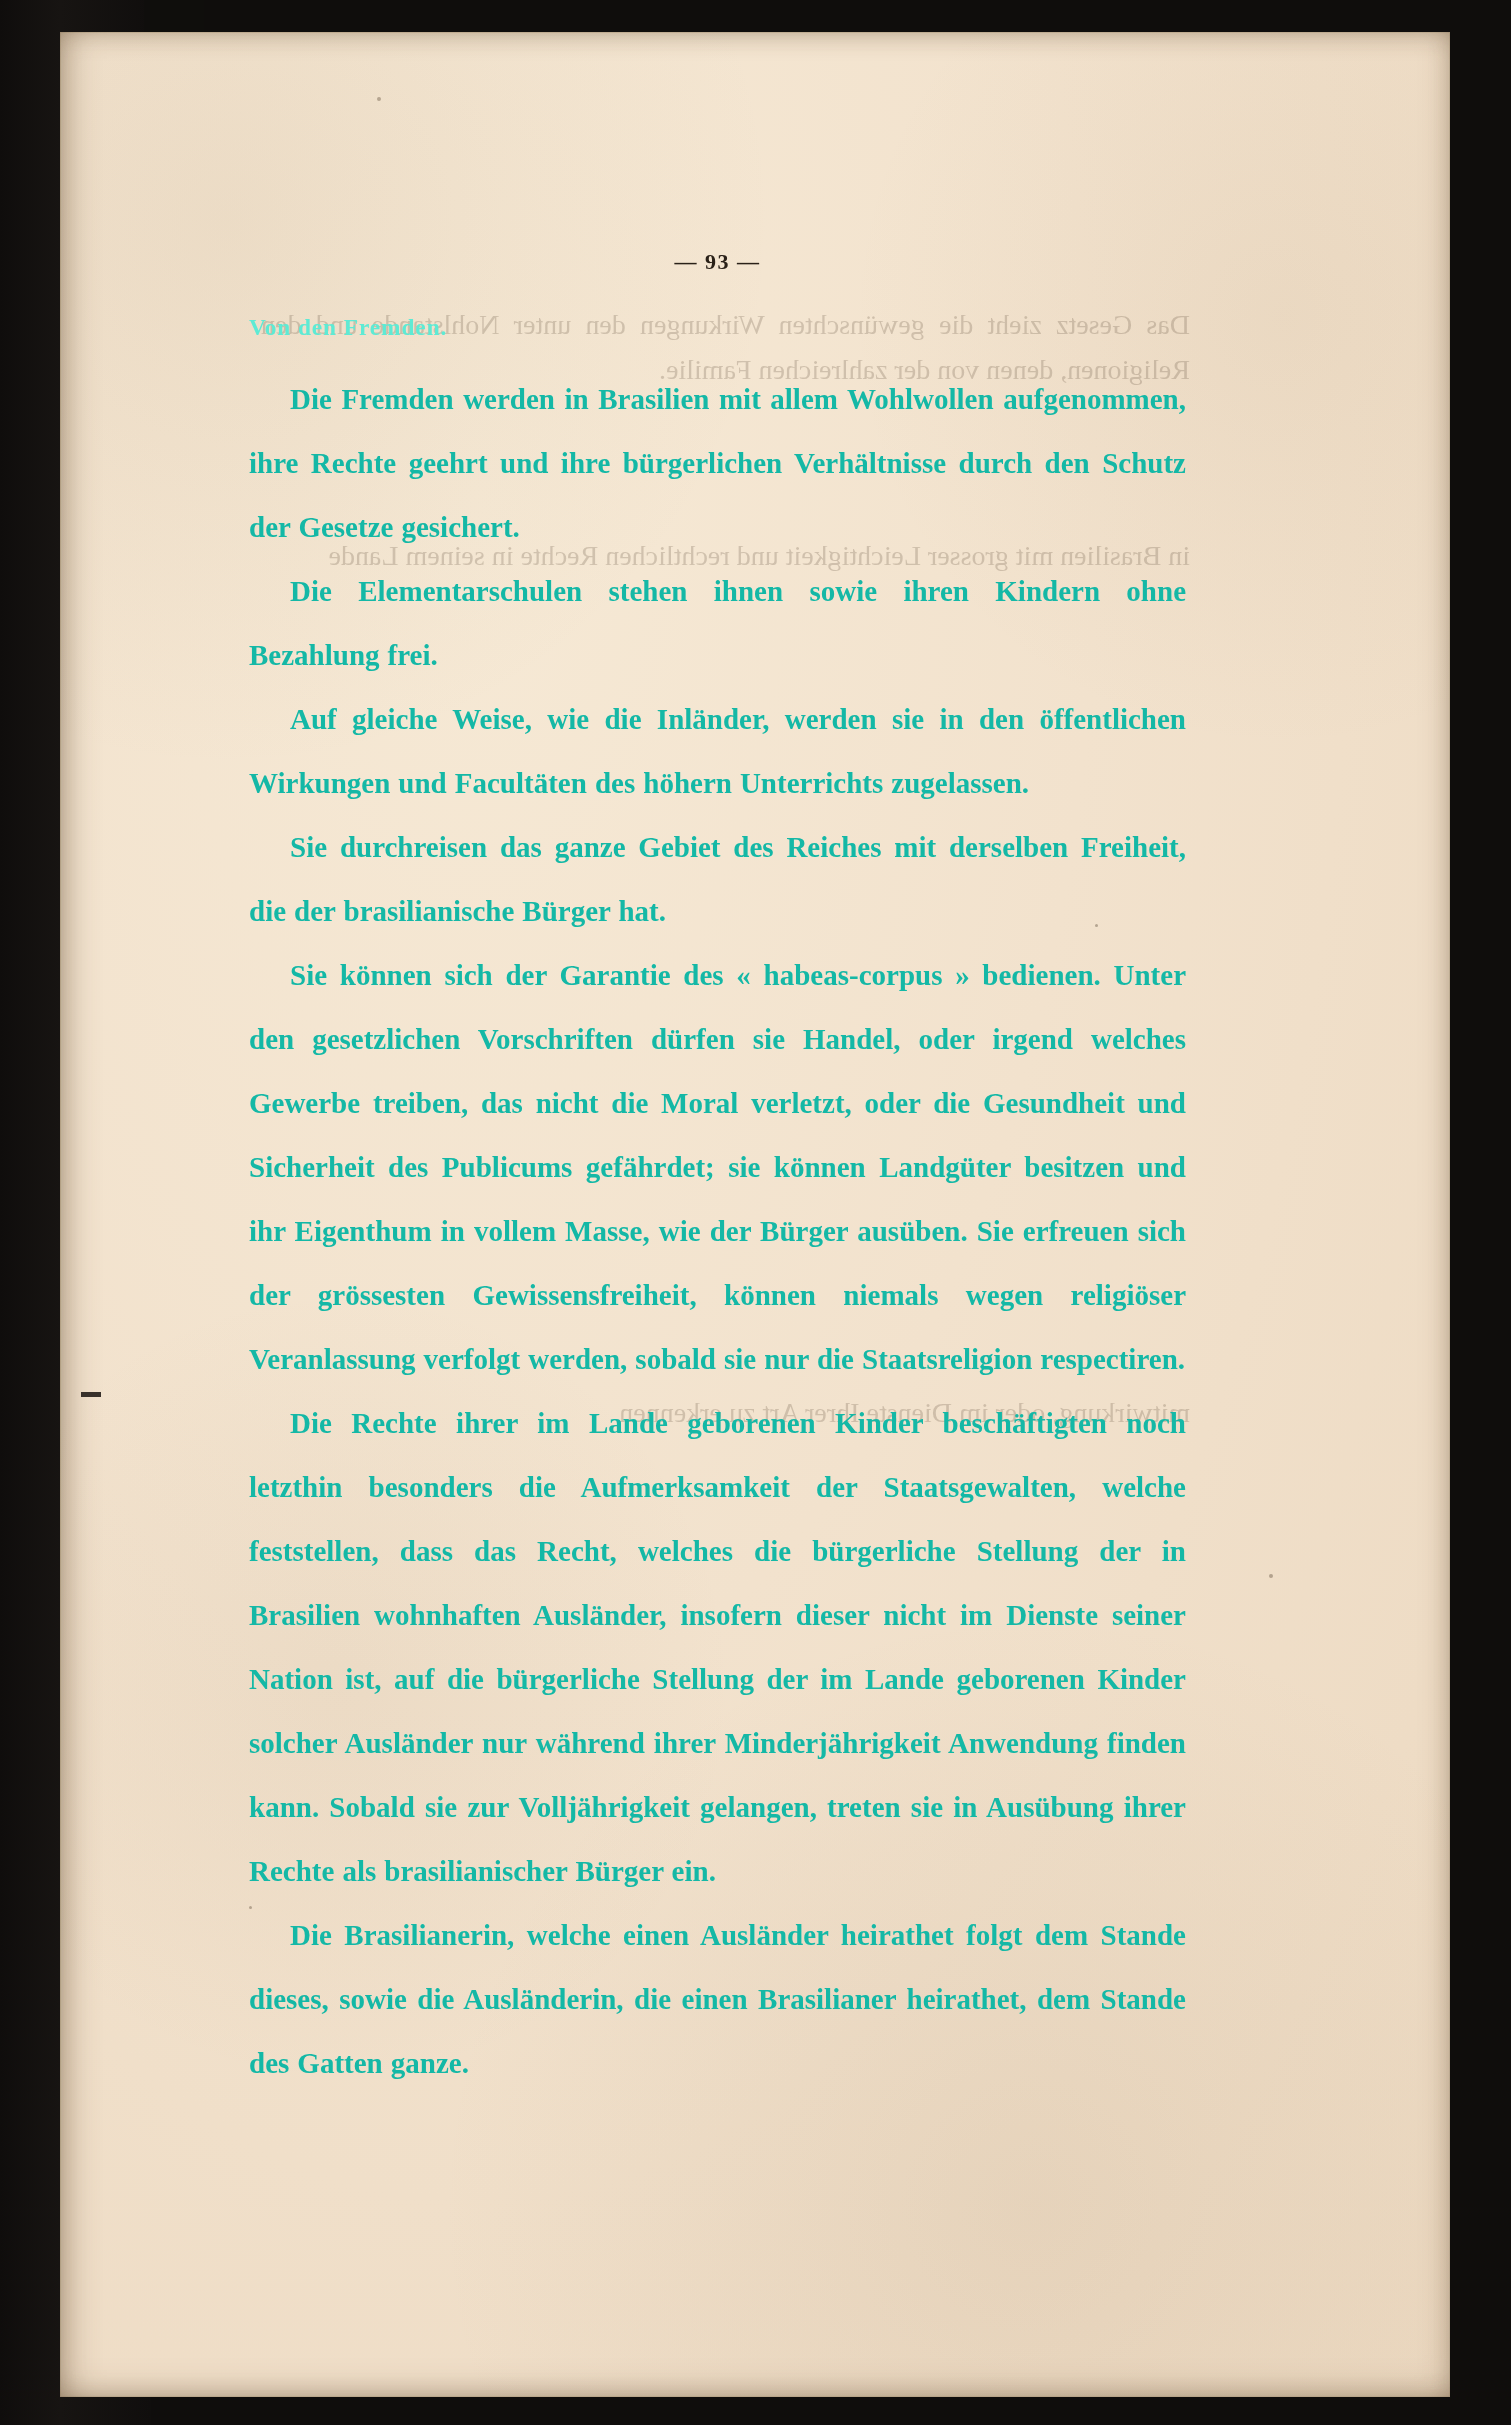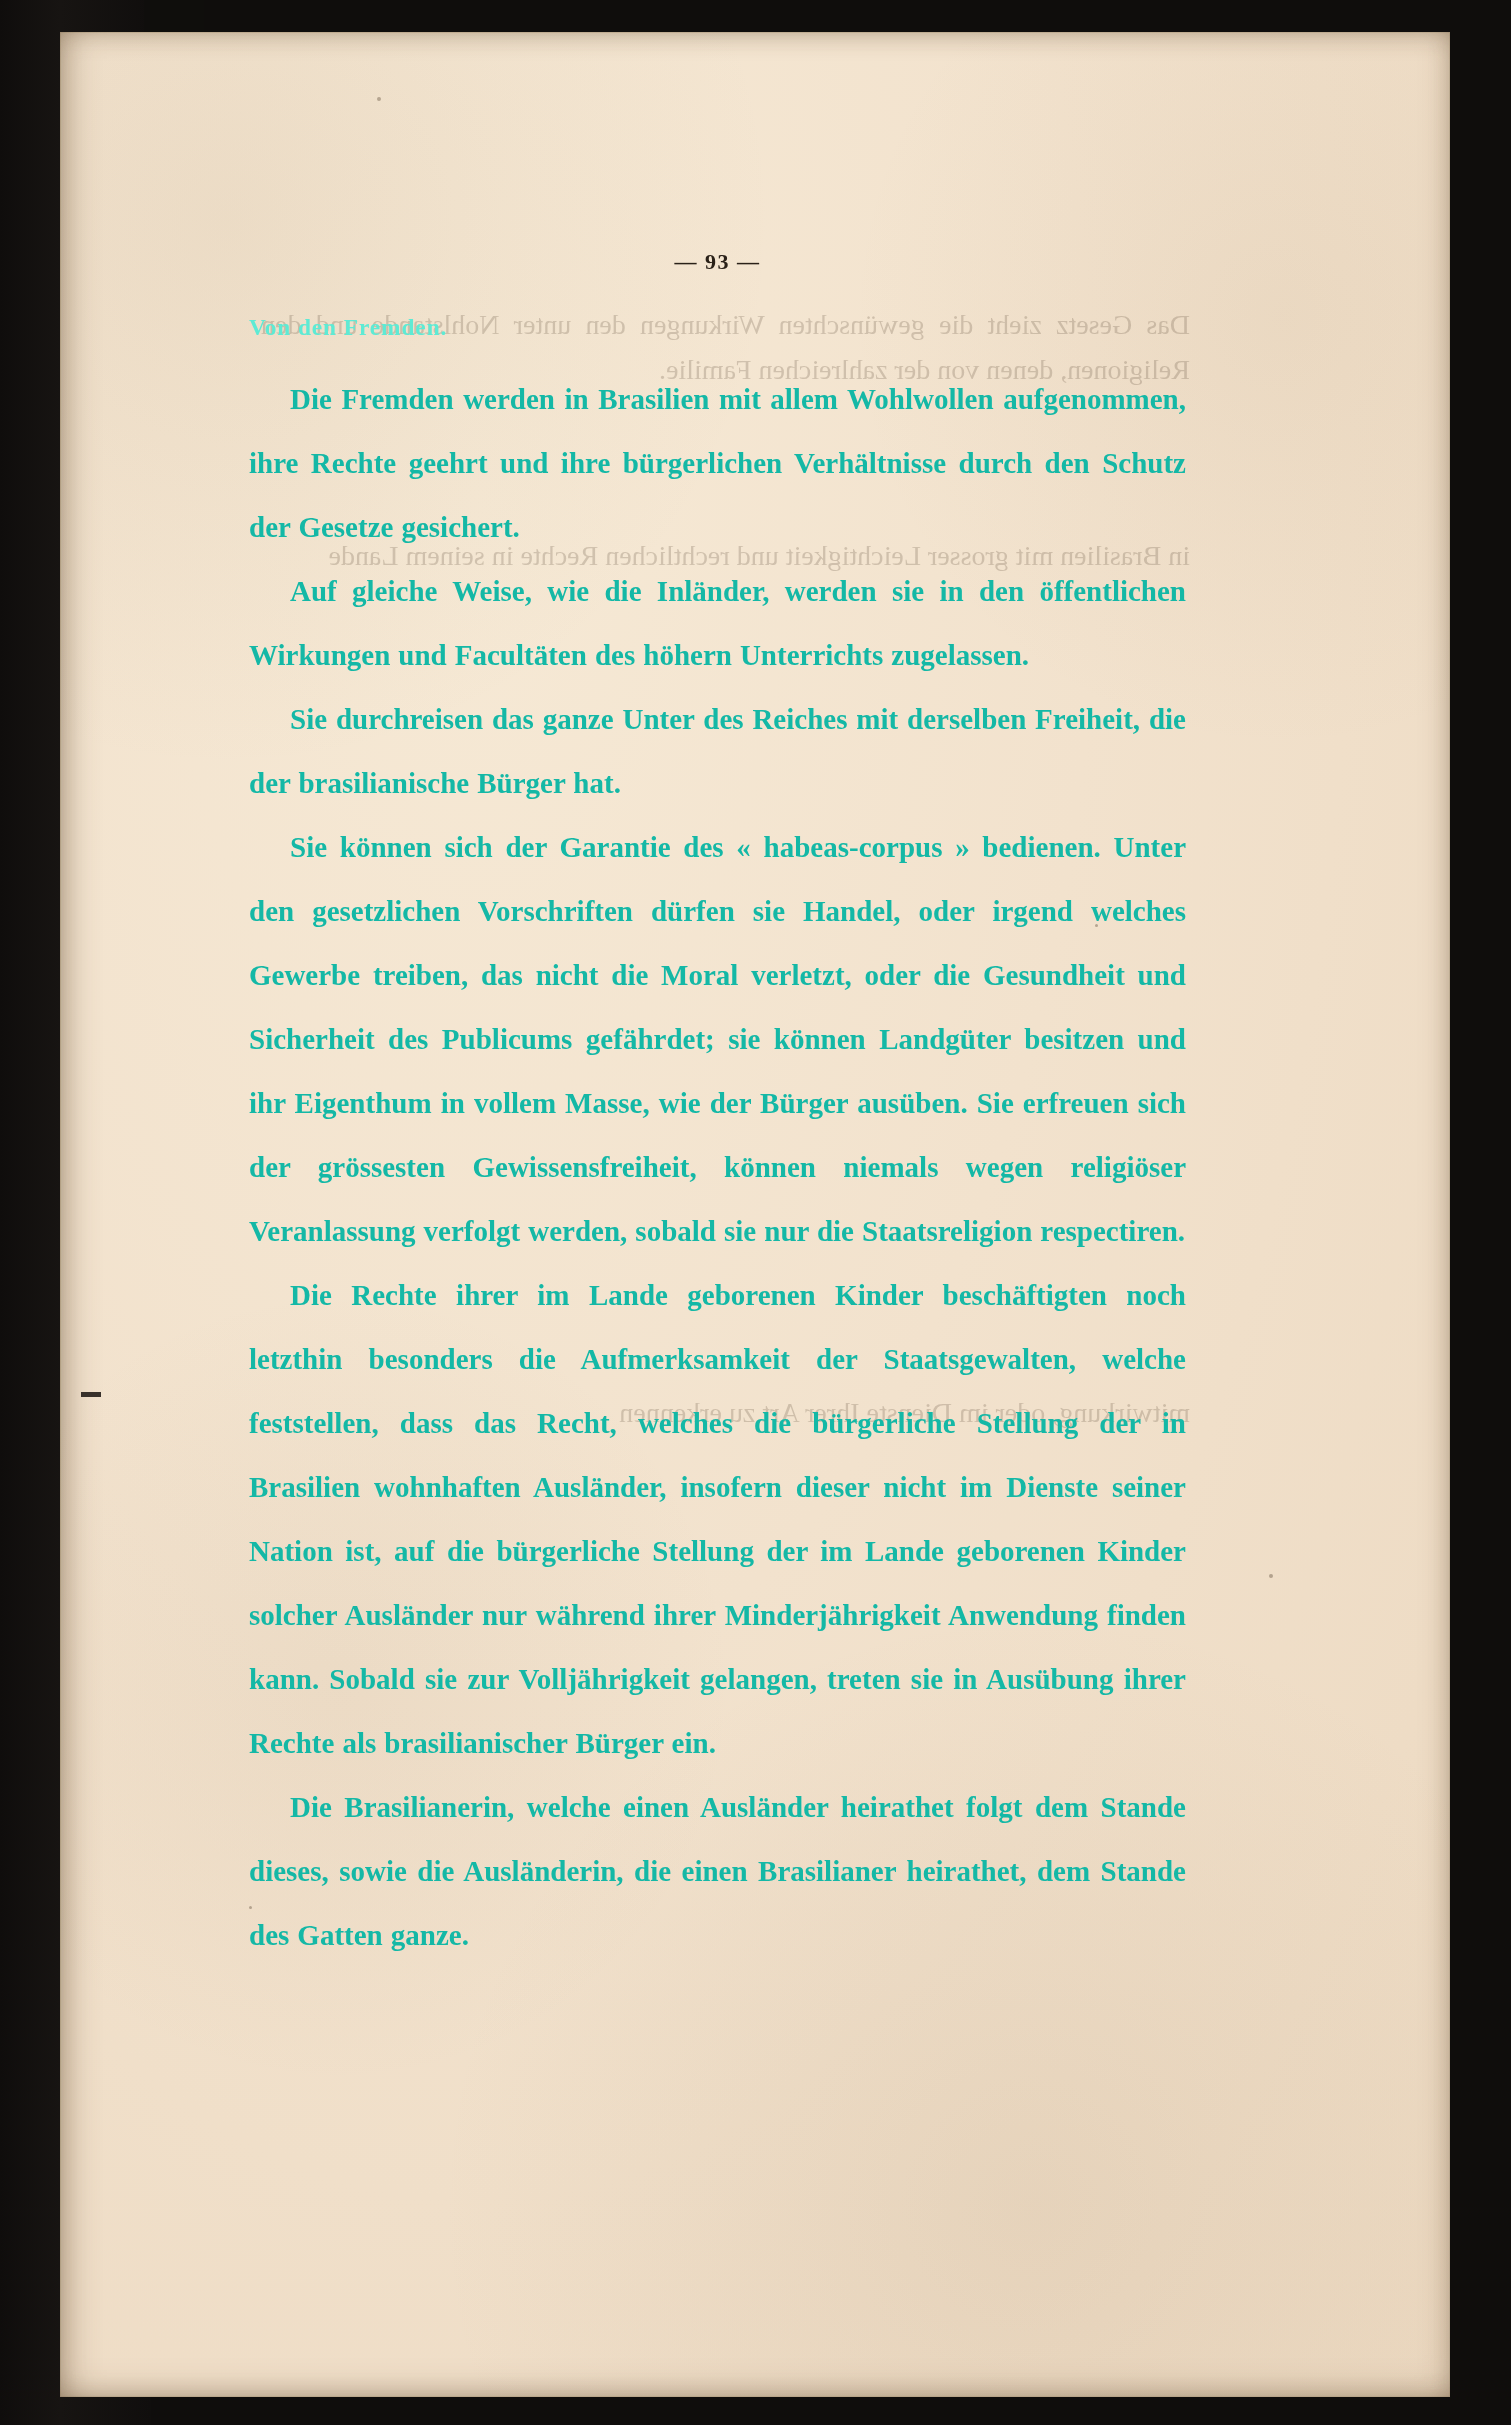--- a/index.html
+++ b/index.html
@@ -167,20 +167,21 @@
 
   <div class="bleed" id="bleed-a">Das Gesetz zieht die gewünschten Wirkungen den unter Nohlstande und den Religionen, denen von der zahlreichen Familie.</div>
   <div class="bleed" id="bleed-b">in Brasilien mit grosser Leichtigkeit und rechtlichen Rechte in seinem Lande</div>
   <div class="bleed" id="bleed-c">mitwirkung, oder im Dienste Ihrer Art zu erkennen</div>
 
   <div id="content">
     <div class="folio">— 93 —</div>
     <div class="section-title">Von den Fremden.</div>
 
     <p class="body">Die Fremden werden in Brasilien mit allem Wohlwollen aufgenommen, ihre Rechte geehrt und ihre bürgerlichen Verhältnisse durch den Schutz der Gesetze gesichert.</p>
+    <p class="body">Die Elementarschulen stehen ihnen sowie ihren Kindern ohne Bezahlung frei.</p>
     <p class="body">Auf gleiche Weise, wie die Inländer, werden sie in den öffentlichen Wirkungen und Facultäten des höhern Unterrichts zugelassen.</p>
-    <p class="body">Sie durchreisen das ganze Unter des Reiches mit derselben Freiheit, die der brasilianische Bürger hat.</p>
+    <p class="body">Sie durchreisen das ganze Gebiet des Reiches mit derselben Freiheit, die der brasilianische Bürger hat.</p>
     <p class="body">Sie können sich der Garantie des « habeas-corpus » bedienen. Unter den gesetzlichen Vorschriften dürfen sie Handel, oder irgend welches Gewerbe treiben, das nicht die Moral verletzt, oder die Gesundheit und Sicherheit des Publicums gefährdet; sie können Landgüter besitzen und ihr Eigenthum in vollem Masse, wie der Bürger ausüben. Sie erfreuen sich der grössesten Gewissensfreiheit, können niemals wegen religiöser Veranlassung verfolgt werden, sobald sie nur die Staatsreligion respectiren.</p>
     <p class="body">Die Rechte ihrer im Lande geborenen Kinder beschäftigten noch letzthin besonders die Aufmerksamkeit der Staatsgewalten, welche feststellen, dass das Recht, welches die bürgerliche Stellung der in Brasilien wohnhaften Ausländer, insofern dieser nicht im Dienste seiner Nation ist, auf die bürgerliche Stellung der im Lande geborenen Kinder solcher Ausländer nur während ihrer Minderjährigkeit Anwendung finden kann. Sobald sie zur Volljährigkeit gelangen, treten sie in Ausübung ihrer Rechte als brasilianischer Bürger ein.</p>
     <p class="body">Die Brasilianerin, welche einen Ausländer heirathet folgt dem Stande dieses, sowie die Ausländerin, die einen Brasilianer heirathet, dem Stande des Gatten ganze.</p>
   </div>
 </div>
 
 
 </body></html>

